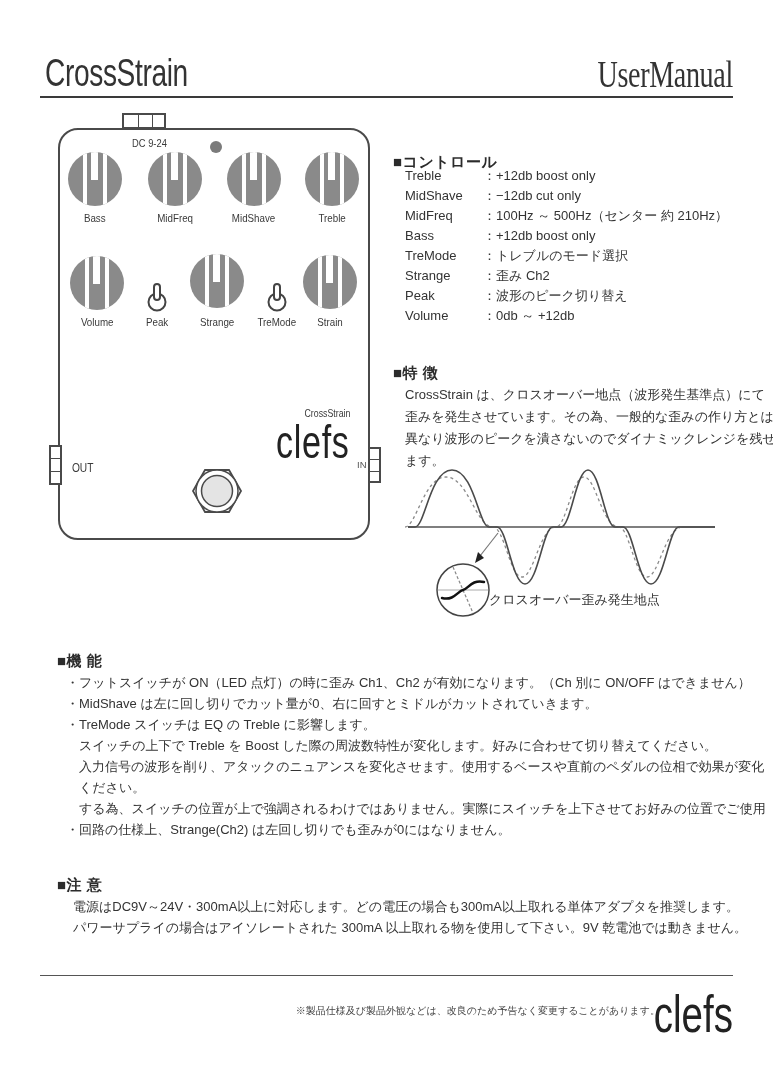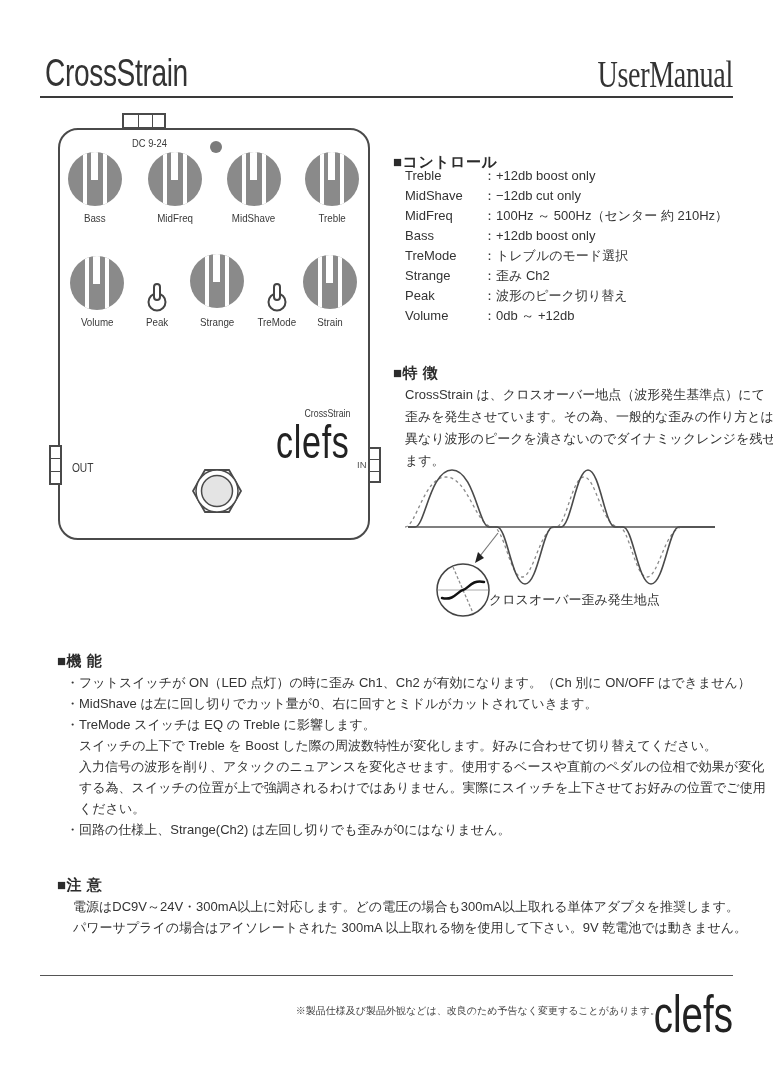--- a/index.html
+++ b/index.html
@@ -232,23 +232,23 @@
 
       <div class="fn-line">・MidShave は左に回し切りでカット量が0、右に回すとミドルがカットされていきます。</div>
 
       <div class="fn-line">・TreMode スイッチは EQ の Treble に影響します。</div>
 
       <div class="fn-line">　スイッチの上下で Treble を Boost した際の周波数特性が変化します。好みに合わせて切り替えてください。</div>
 
 
       <div class="fn-line">　入力信号の波形を削り、アタックのニュアンスを変化させます。使用するベースや直前のペダルの位相で効果が変化</div>
 
+      <div class="fn-line">　ください。</div>
+
       <div class="fn-line">　する為、スイッチの位置が上で強調されるわけではありません。実際にスイッチを上下させてお好みの位置でご使用</div>
-
-      <div class="fn-line">　ください。</div>
 
       <div class="fn-line">・回路の仕様上、Strange(Ch2) は左回し切りでも歪みが0にはなりません。</div>
     </div>
 
   <div class="abs h" style="left:57px;top:876px;">■注 意</div>
   <div class="abs" style="left:73px;top:896px;">
 
       <div class="ca-line">電源はDC9V～24V・300mA以上に対応します。どの電圧の場合も300mA以上取れる単体アダプタを推奨します。</div>
 
       <div class="ca-line">パワーサプライの場合はアイソレートされた 300mA 以上取れる物を使用して下さい。9V 乾電池では動きません。</div>

